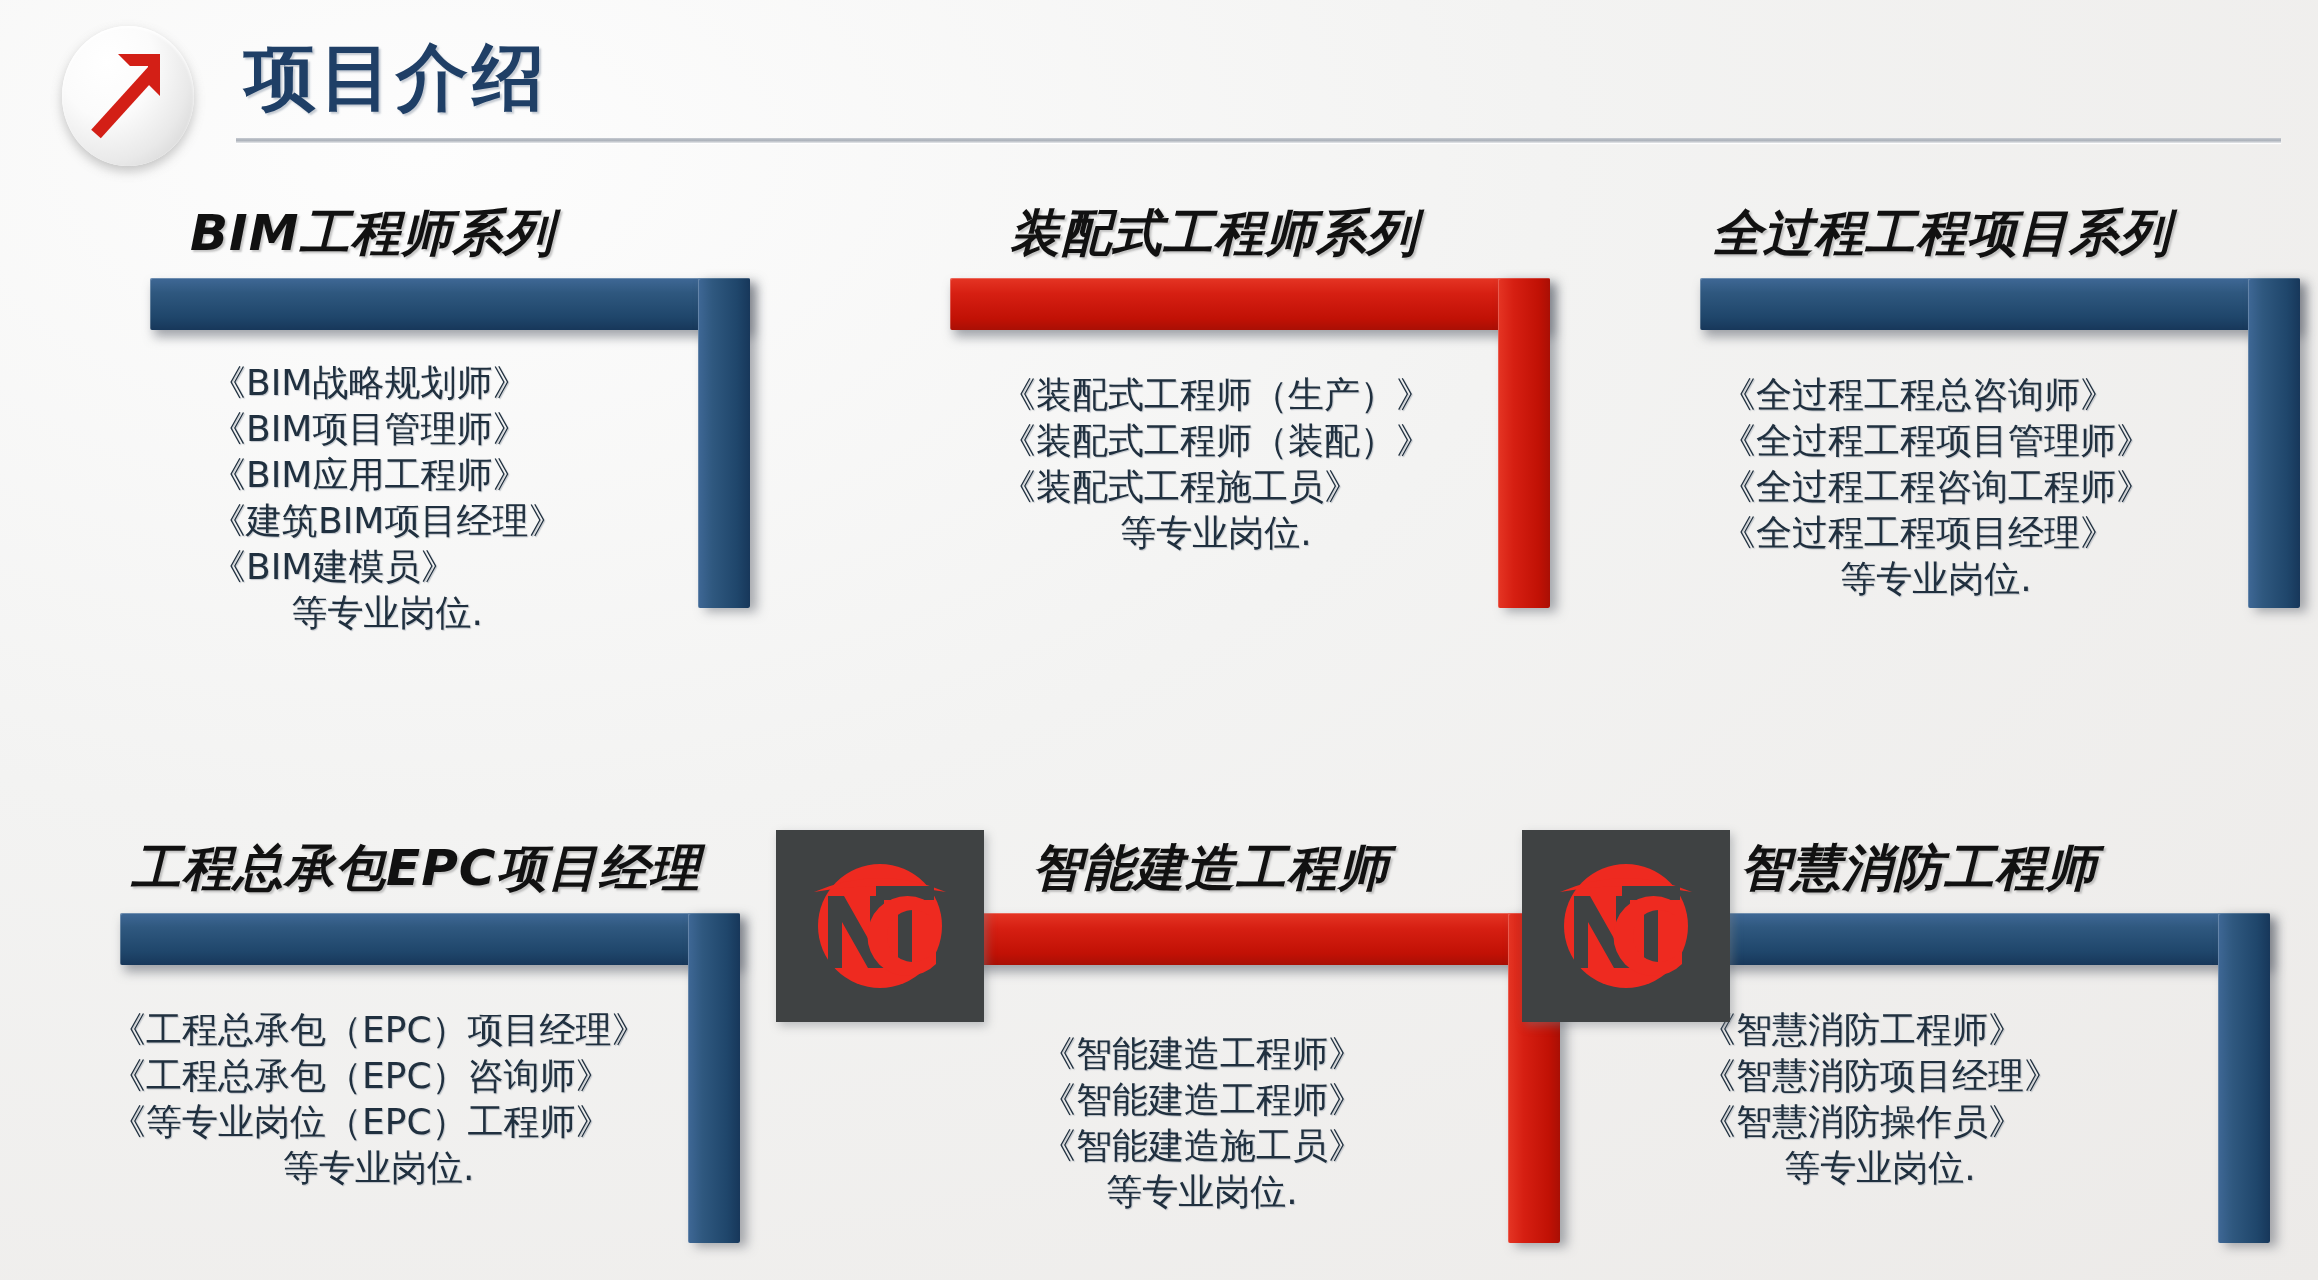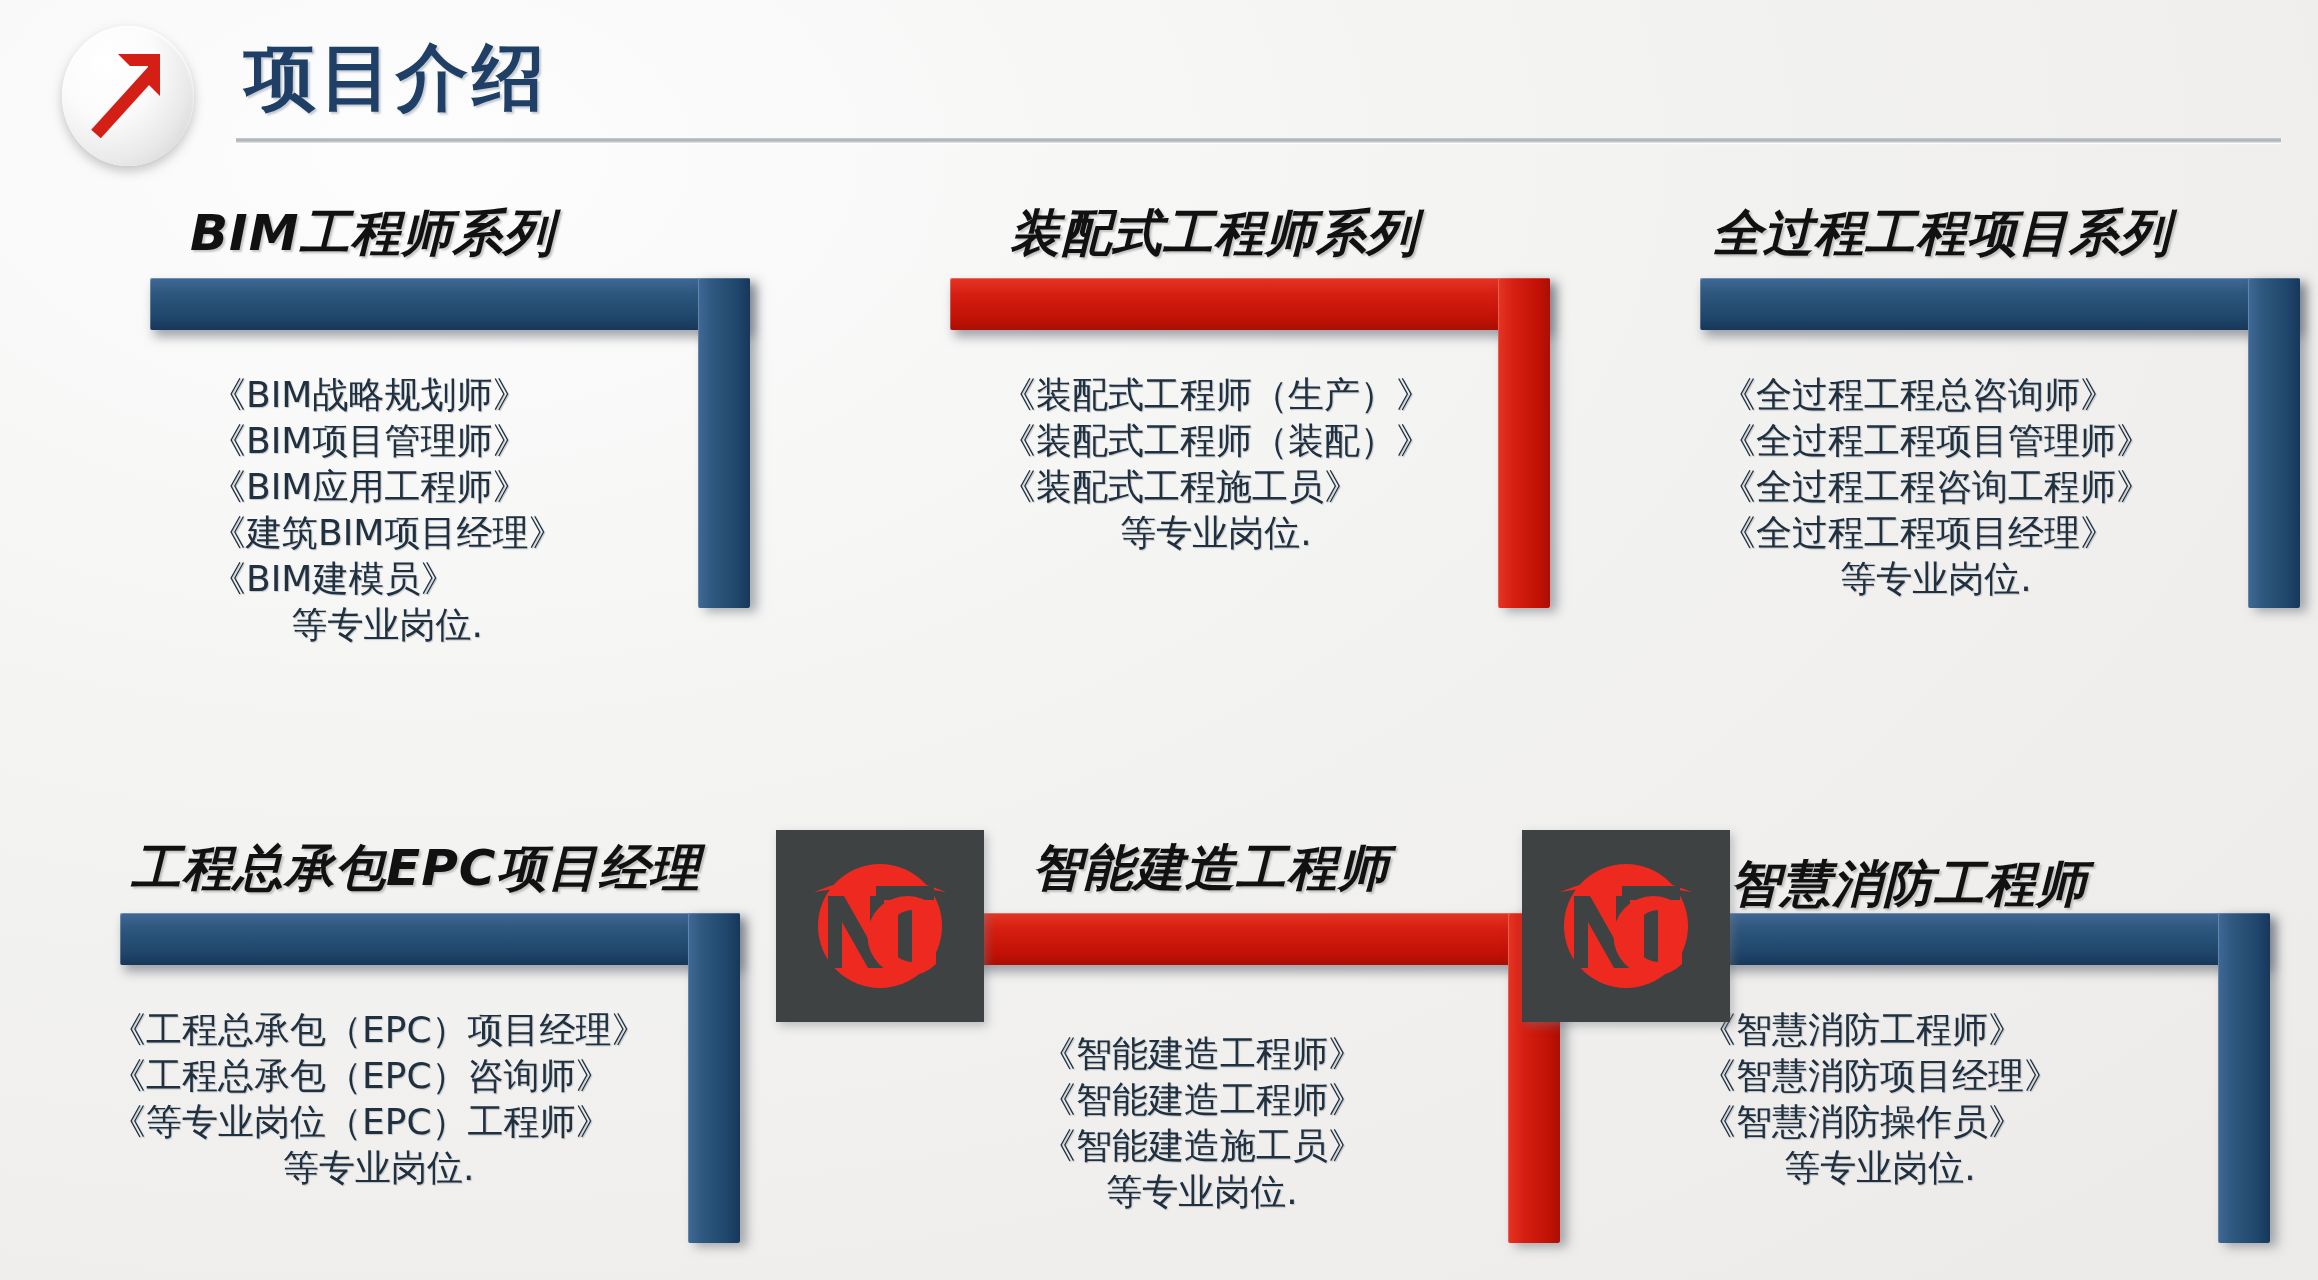--- a/index.html
+++ b/index.html
@@ -102,21 +102,21 @@
     white-space: nowrap;
     text-shadow: 2px 2px 2px rgba(160,160,160,0.6);
     font-style: italic;
   }
 
   .card.c0 .card-title { left: 40px; }
   .card.c1 .card-title { left: 60px; }
   .card.c2 .card-title { left: 12px; }
   .card.c3 .card-title { left: 11px;  }
   .card.c4 .card-title { left: 72px; }
-  .card.c5 .card-title { left: 60px; margin-top: 16px; }
+  .card.c5 .card-title { left: 70px; }
 
   
   .bracket {
     position: absolute;
     top: 78px;
     left: 0;
     width: 600px;
     height: 330px;
     pointer-events: none;
   }
@@ -171,21 +171,21 @@
     line-height: 1.28;
     color: #20303f;
     white-space: nowrap;
     text-shadow: 1px 1px 1px rgba(175,180,188,0.75);
   }
 
   .card-list .li { display: block; }
   .card-list .li.tail { text-align: center; }
 
   
-  .card.c0 .card-list { left: 60px;  top: 172px; }
+  .card.c0 .card-list { left: 60px;  top: 160px; }
   .card.c1 .card-list { left: 50px;  top: 172px; }
   .card.c2 .card-list { left: 20px;  top: 172px; }
   .card.c3 .card-list { left: -10px; top: 172px; }
   .card.c4 .card-list { left: 80px;  top: 172px; margin-top: 24px; }
   .card.c5 .card-list { left: 30px;  top: 172px; }
 
   
   .card.c3 .bracket { width: 620px; }
   .card.c3 .bracket .h-bar { width: 620px; }
 

